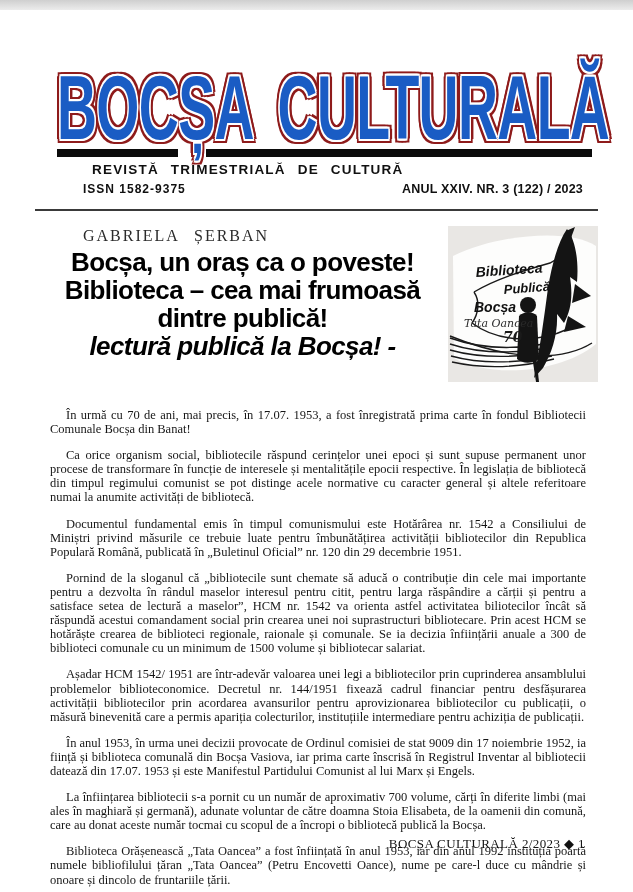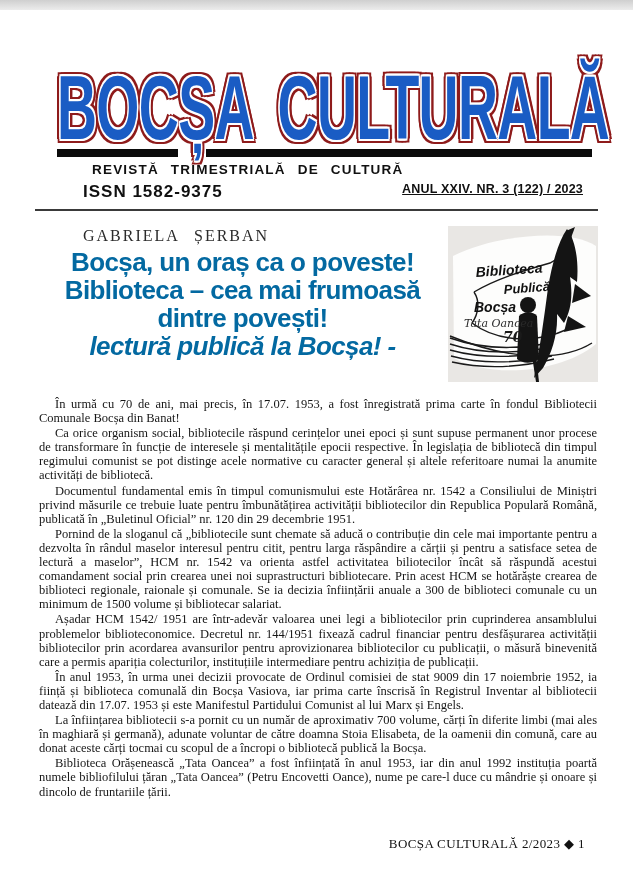--- a/index.html
+++ b/index.html
@@ -40,51 +40,51 @@
   .mast-bar.left{left:57px;width:121px;}
   .mast-bar.right{left:206px;width:386px;}
   .tagline{
     position:absolute;left:92px;top:162px;
     font-family:"Liberation Sans",sans-serif;font-weight:700;
     font-size:13.5px;letter-spacing:1.2px;word-spacing:7px;color:#101010;
   }
   .issn{
     position:absolute;left:83px;top:182px;
     font-family:"Liberation Sans",sans-serif;font-weight:700;
-    font-size:17px;letter-spacing:1px;color:#101010;
+    font-size:12px;letter-spacing:1px;color:#101010;
   }
   .issue{
     position:absolute;right:50px;top:182px;
     font-family:"Liberation Sans",sans-serif;font-weight:700;
-    font-size:12.5px;letter-spacing:.2px;color:#101010;text-decoration:underline;
+    font-size:12.5px;letter-spacing:.2px;color:#101010;
   }
   .header-divider{
     position:absolute;left:35px;top:209px;width:563px;height:2px;background:#3a3a3a;
   }
   
   .author{
     position:absolute;left:83px;top:227px;
     font-size:16px;letter-spacing:2px;word-spacing:9px;color:#2b2b2b;
   }
   .title-block{
     position:absolute;left:40px;top:248px;width:405px;text-align:center;
     font-family:"Liberation Sans",sans-serif;font-weight:700;
-    font-size:26px;line-height:28px;letter-spacing:-.6px;color:#0369a1;
+    font-size:26px;line-height:28px;letter-spacing:-.6px;color:#000000;
   }
   .title-block .t-line{display:block;}
   .title-block .t-sub{display:block;font-style:italic;}
   
   .logo-box{position:absolute;left:448px;top:226px;width:150px;height:156px;}
   .logo-box svg{display:block;width:100%;height:100%;}
   
   .body-text{
     position:absolute;left:38px;top:396px;width:560px;
     font-size:12.5px;line-height:14.1px;text-align:justify;color:var(--ink);
   }
-  .body-text p{text-indent:16px;margin:1px;}
+  .body-text p{text-indent:16px;margin:12px;}
   .body-text b{font-weight:400;}
   
   .footer{
     position:absolute;right:48px;top:836px;
     font-size:13px;letter-spacing:.4px;color:#111;margin-left:24px;
   }
 </style>
 </head>
 <body>
 
@@ -99,21 +99,21 @@
   <div class="tagline">REVISTĂ TRIMESTRIALĂ DE CULTURĂ</div>
   <div class="issn">ISSN 1582-9375</div>
   <div class="issue">ANUL XXIV. NR. 3 (122) / 2023</div>
   <div class="header-divider"></div>
 
   <div class="author">GABRIELA ȘERBAN</div>
 
   <div class="title-block">
     <span class="t-line">Bocșa, un oraș ca o poveste!</span>
     <span class="t-line">Biblioteca – cea mai frumoasă</span>
-    <span class="t-line">dintre povești!</span>
+    <span class="t-line">dintre publică!</span>
     <span class="t-sub">lectură publică la Bocșa! -</span>
   </div>
 
   <div class="logo-box">
     <svg viewBox="0 0 150 156" xmlns="http://www.w3.org/2000/svg">
       <rect width="150" height="156" fill="#e9e7e4"></rect>
       <path d="M5,30 C50,8 122,2 148,20 L148,118 C112,148 40,152 6,132 Z" fill="#fdfdfc"></path>
 
       <g stroke="#1a1a1a" stroke-width="1.4" fill="none">
         <path d="M26,66 C48,53 74,45 102,37 L114,30"></path>
@@ -148,19 +148,19 @@
     </svg>
   </div>
 
   <div class="body-text">
     <p>În urmă cu 70 de ani, mai precis, în 17.07. 1953, a fost înregistrată prima carte în fondul Bibliotecii Comunale Bocșa din Banat!</p>
     <p>Ca orice organism social, bibliotecile răspund cerințelor unei epoci și sunt supuse permanent unor procese de transformare în funcție de interesele și mentalitățile epocii respective. În legislația de bibliotecă din timpul regimului comunist se pot distinge acele normative cu caracter general și altele referitoare numai la anumite activități de bibliotecă.</p>
     <p>Documentul fundamental emis în timpul comunismului este Hotărârea nr. 1542 a Consiliului de Miniștri privind măsurile ce trebuie luate pentru îmbunătățirea activității bibliotecilor din Republica Populară Română, publicată în „Buletinul Oficial” nr. 120 din 29 decembrie 1951.</p>
     <p>Pornind de la sloganul că „bibliotecile sunt chemate să aducă o contribuție din cele mai importante pentru a dezvolta în rândul maselor interesul pentru citit, pentru larga răspândire a cărții și pentru a satisface setea de lectură a maselor”, HCM nr. 1542 va orienta astfel activitatea biliotecilor încât să răspundă acestui comandament social prin crearea unei noi suprastructuri bibliotecare. Prin acest HCM se hotărăște crearea de biblioteci regionale, raionale și comunale. Se ia decizia înființării anuale a 300 de biblioteci comunale cu un minimum de 1500 volume și bibliotecar salariat.</p>
     <p>Așadar HCM 1542/ 1951 are într-adevăr valoarea unei legi a bibliotecilor prin cuprinderea ansamblului problemelor biblioteconomice. Decretul nr. 144/1951 fixează cadrul financiar pentru desfășurarea activității bibliotecilor prin acordarea avansurilor pentru aprovizionarea bibliotecilor cu publicații, o măsură binevenită care a permis apariția colecturilor, instituțiile intermediare pentru achiziția de publicații.</p>
     <p>În anul 1953, în urma unei decizii provocate de Ordinul comisiei de stat 9009 din 17 noiembrie 1952, ia ființă și biblioteca comunală din Bocșa Vasiova, iar prima carte înscrisă în Registrul Inventar al bibliotecii datează din 17.07. 1953 și este Manifestul Partidului Comunist al lui Marx și Engels.</p>
-    <p><span>La înființarea bibliotecii s-a pornit cu un număr de aproximativ 700 volume, cărți în diferite limbi (mai ales în maghiară și germană), adunate voluntar de către doamna </span><b>Stoia Elisabeta</b><span>, de la oamenii din comună, care au donat aceste cărți tocmai cu scopul de a încropi o bibliotecă publică la Bocșa.</span></p>
+    <p><span>La înființarea bibliotecii s-a pornit cu un număr de aproximativ 700 volume, cărți în diferite limbi (mai ales în maghiară și germană), adunate voluntar de către doamna </span><b>Stoia Elisabeta</b><span>, de la oamenii din comună, care au donat aceste număr tocmai cu scopul de a încropi o bibliotecă publică la Bocșa.</span></p>
     <p>Biblioteca Orășenească „Tata Oancea” a fost înființată în anul 1953, iar din anul 1992 instituția poartă numele bibliofilului țăran „Tata Oancea” (Petru Encovetti Oance), nume pe care-l duce cu mândrie și onoare și dincolo de fruntariile țării.</p>
   </div>
 
   <div class="footer">BOCȘA CULTURALĂ 2/2023 ◆ 1</div>
 
 </div>
 
 </body></html>

